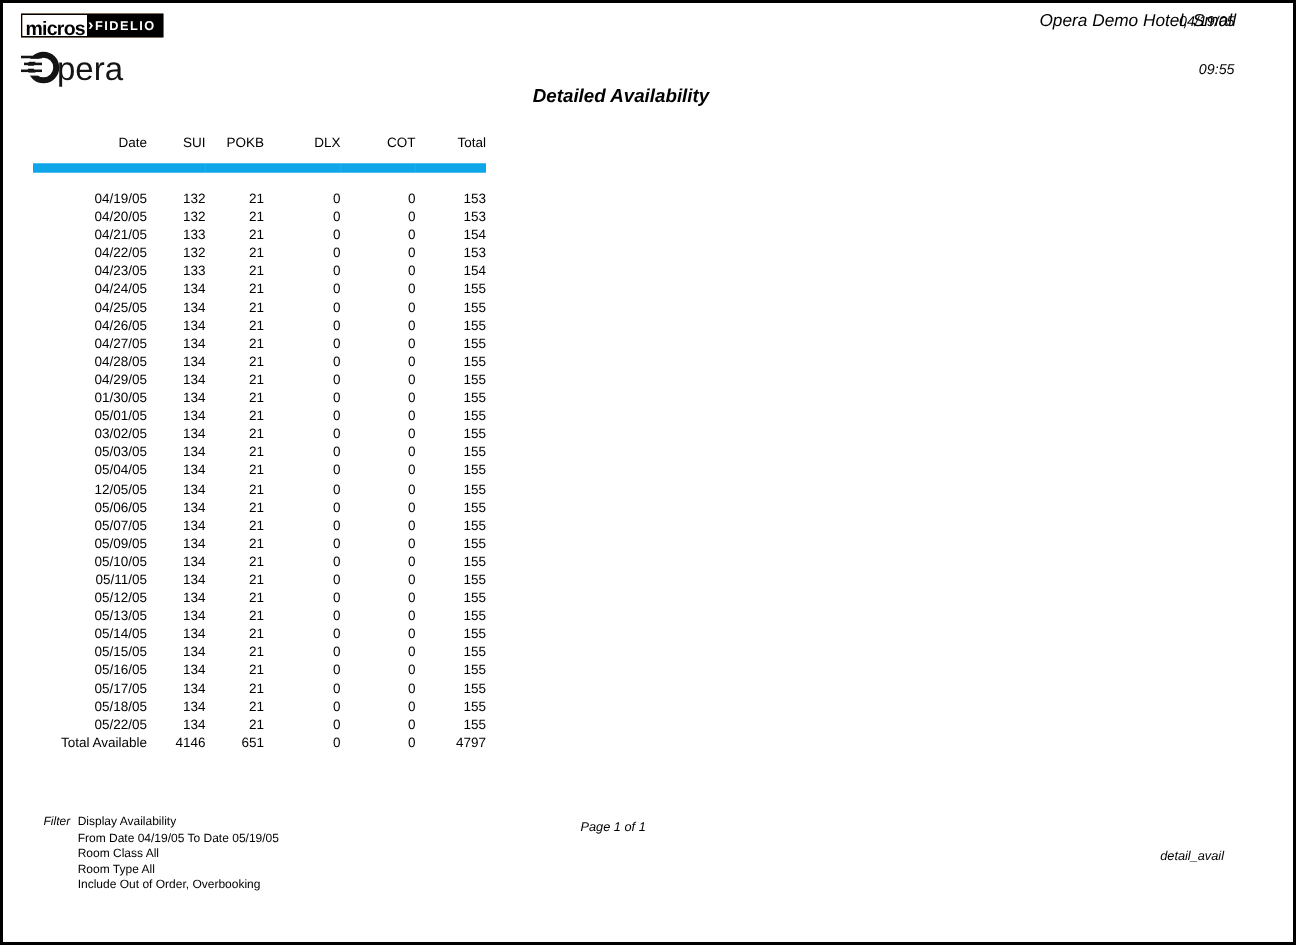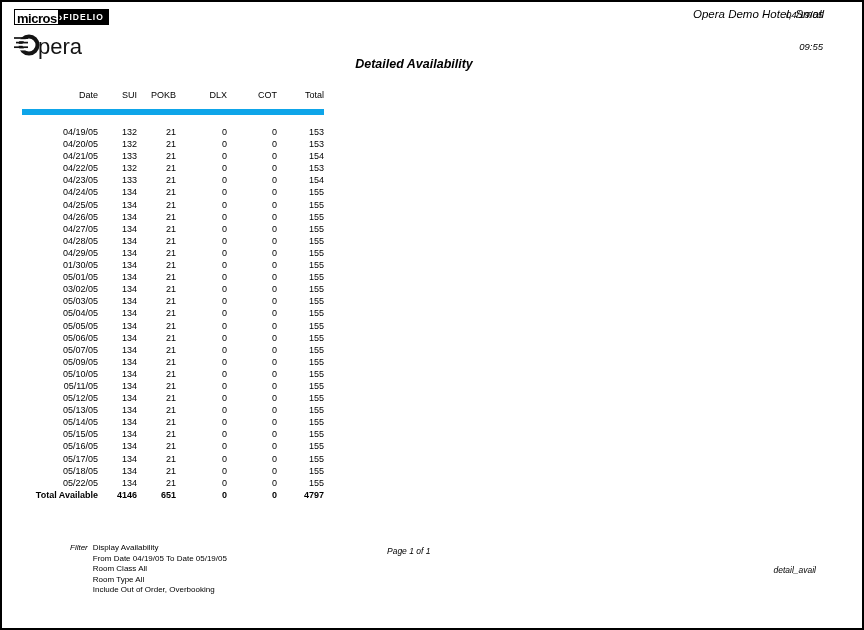--- a/index.html
+++ b/index.html
@@ -56,27 +56,27 @@
   .avail-table th {
     font-weight: normal; text-align: right;
     padding: 0 0 9px 0; white-space: nowrap; font-size: 9px;
   }
   .avail-table thead tr { border-bottom: 6px solid #0ea5e9; }
   .avail-table td {
     text-align: right; padding: 0;
     line-height: 12.1px; white-space: nowrap;
   }
   .avail-table tbody[data-repeat] tr:nth-of-type(1) td { padding-top: 11px; }
-  .total-row td { font-weight: bold; }
+  .total-row td { font-weight: normal; }
 
   
   .filter-block {
     position: absolute; left: 27px; top: 541px;
     display: flex; align-items: flex-start;
-    font-size: 8px; line-height: 10.5px; margin-left: 41px;
+    font-size: 8px; line-height: 10.5px;
   }
   .filter-label { font-style: italic; margin-right: 5px; }
   .page-info   { position: absolute; left: 385px; top: 544px; font-style: italic; font-size: 8.5px; }
   .report-code { position: absolute; right: 46px; top: 544px; font-style: italic; font-size: 8.5px; margin-top: 19px; }
 </style>
 </head>
 <body>
 
 <div class="page">
 
@@ -265,21 +265,21 @@
         <tr>
           <td>05/04/05</td>
           <td>134</td>
           <td>21</td>
           <td>0</td>
           <td>0</td>
           <td>155</td>
         </tr>
 
         <tr>
-          <td>05/05/05</td>
+          <td>12/05/05</td>
           <td>134</td>
           <td>21</td>
           <td>0</td>
           <td>0</td>
           <td>155</td>
         </tr>
 
         <tr>
           <td>05/06/05</td>
           <td>134</td>

